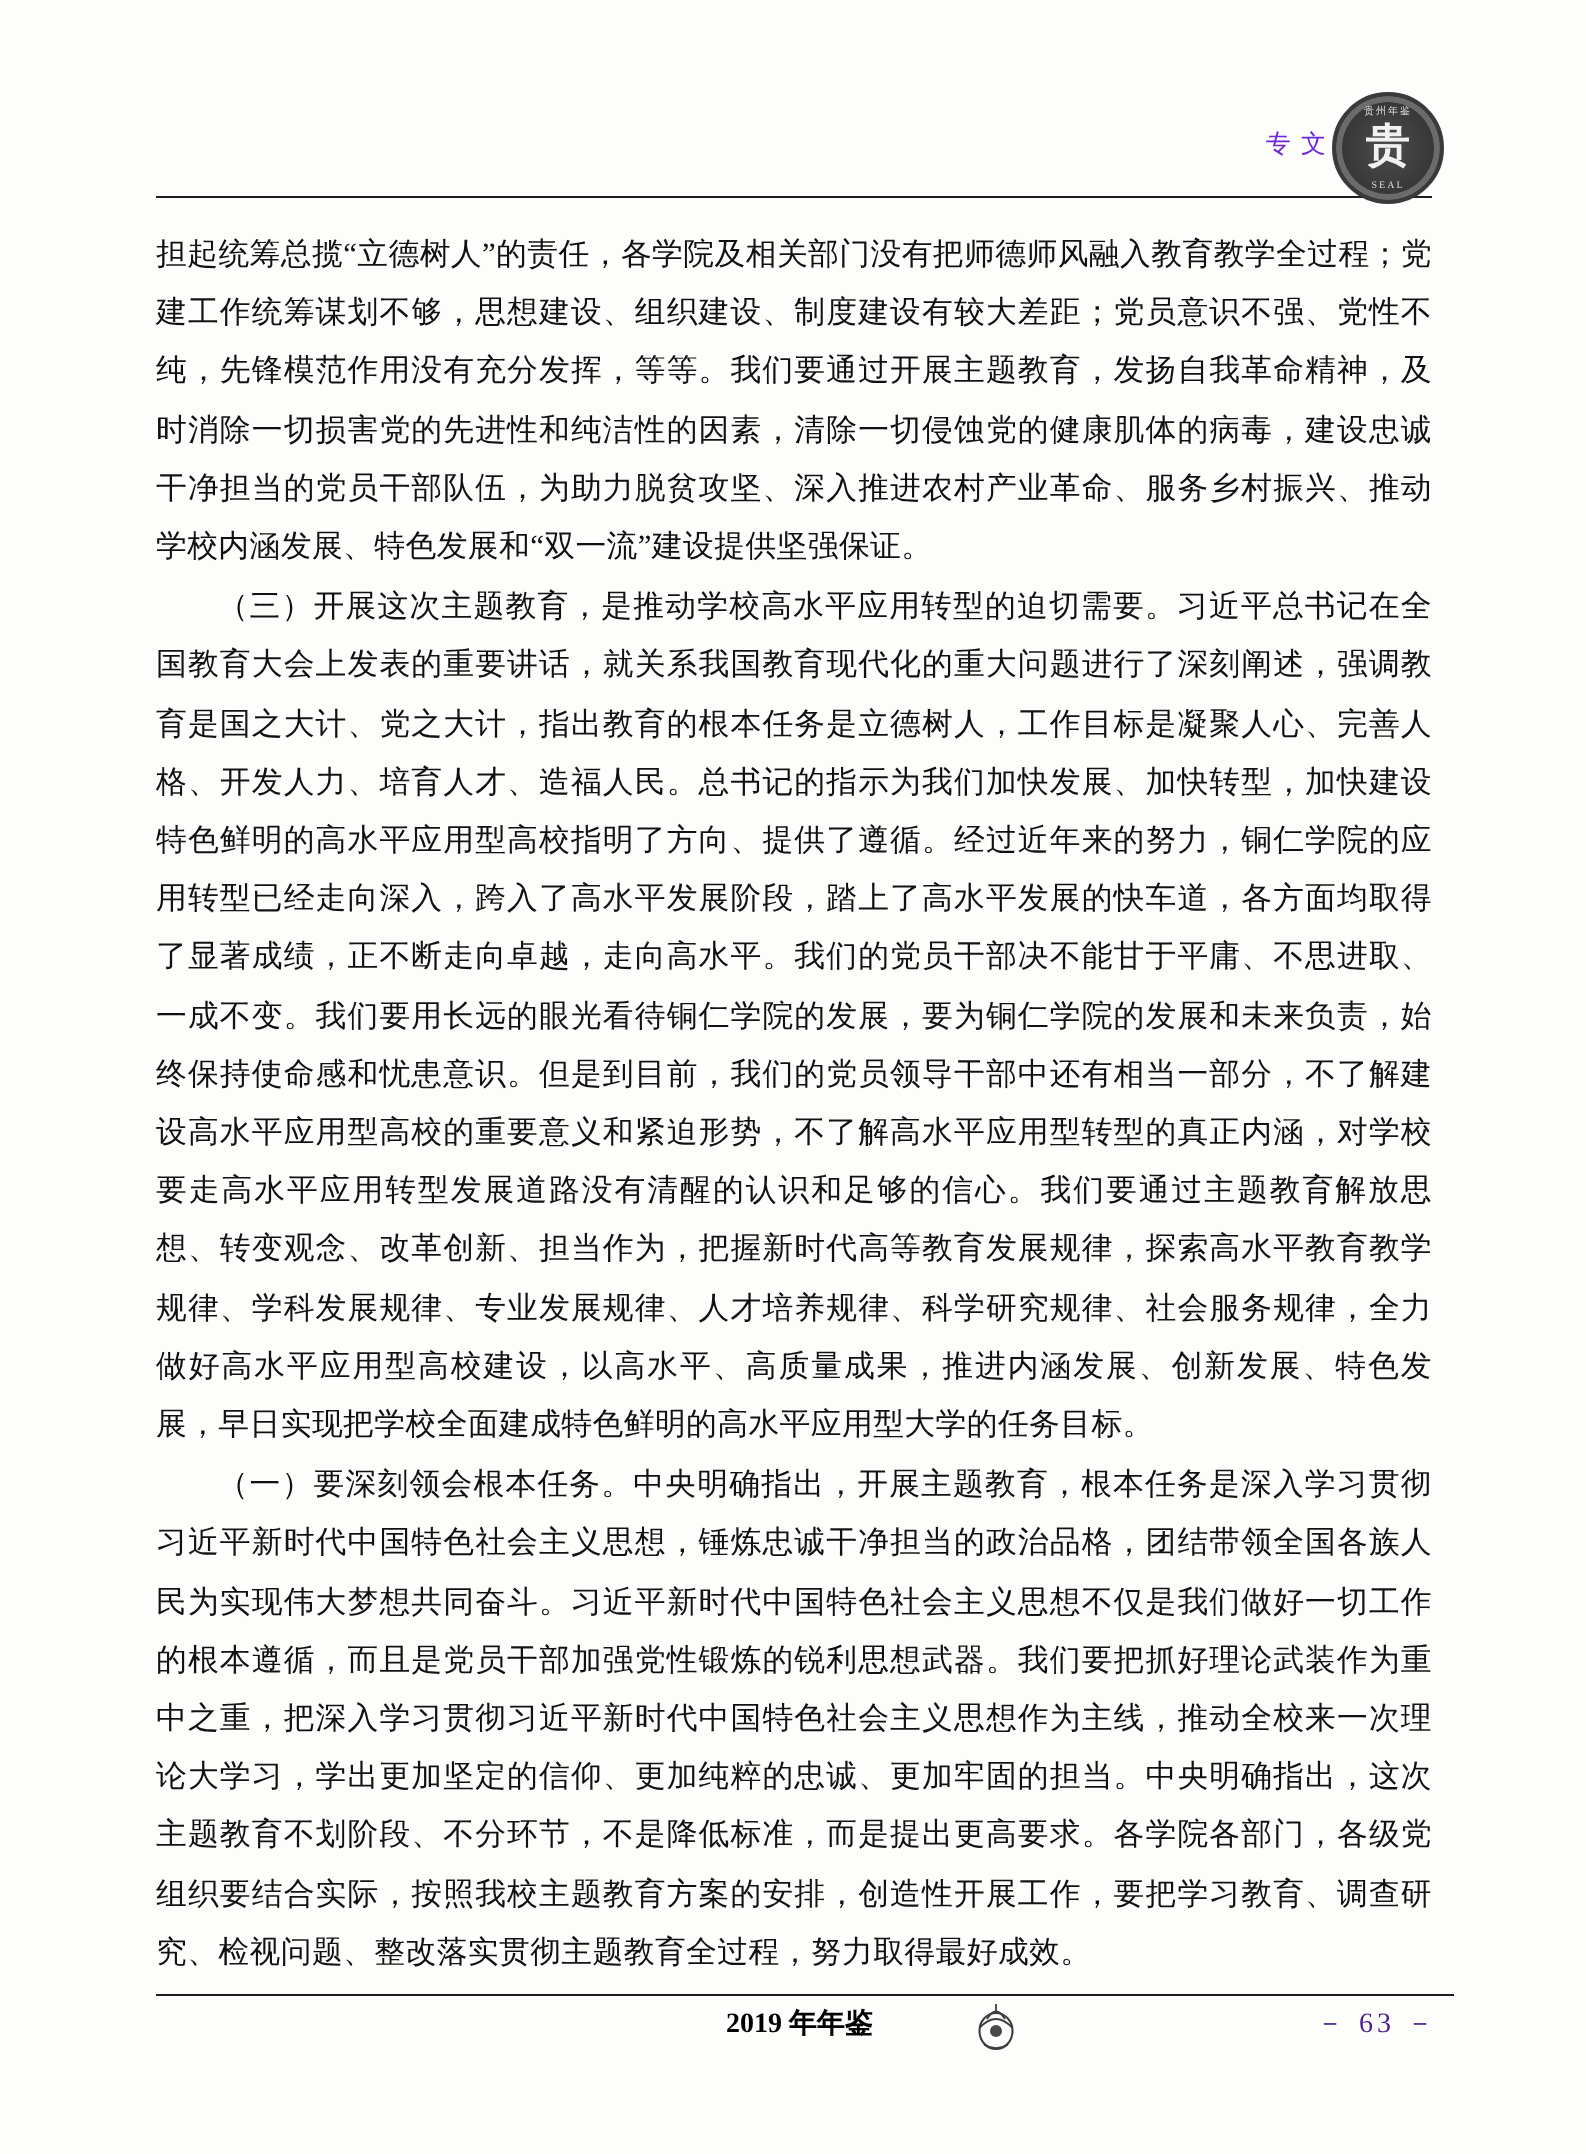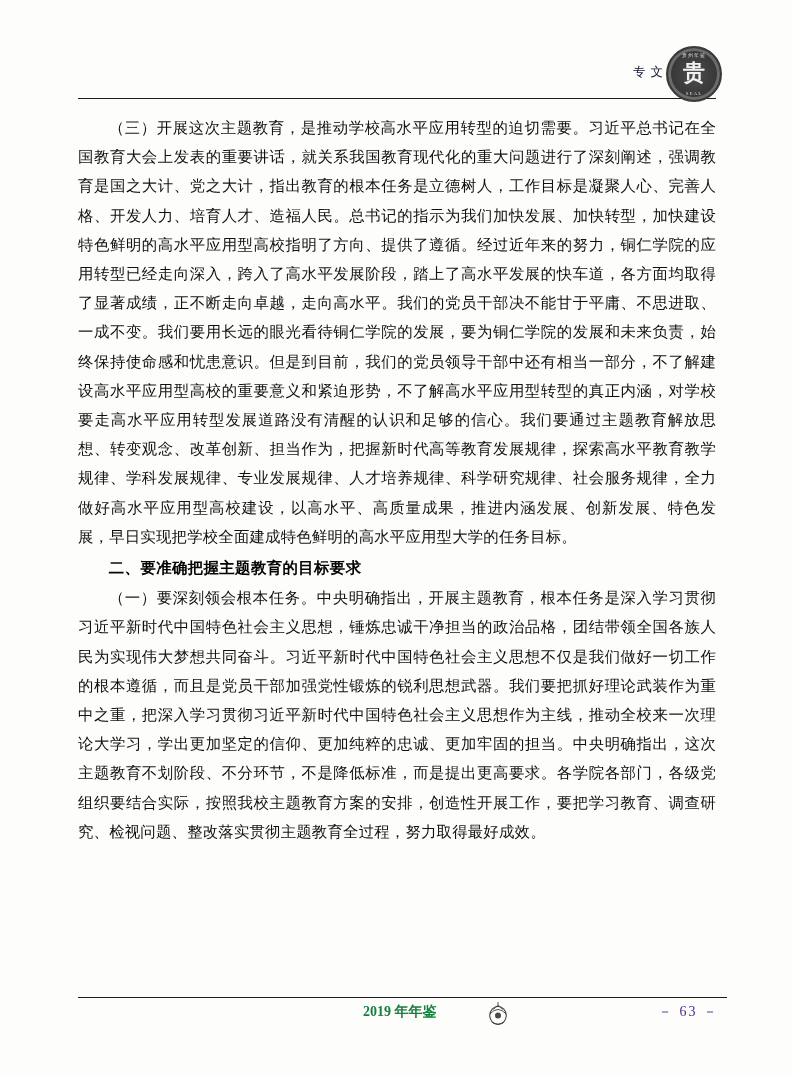--- a/index.html
+++ b/index.html
@@ -34,21 +34,21 @@
   
   .header {
     position: relative;
     height: 38px;
   }
   .header-label {
     position: absolute;
     right: 52px;
     top: 4px;
     font-size: 12.5px;
-    color: #0f172a;
+    color: #6d28d9;
     letter-spacing: 1px;
   }
   .header-seal {
     position: absolute;
     right: -6px;
     top: -14px;
     width: 52px;
     height: 52px;
     border-radius: 50%;
     background: radial-gradient(circle at 50% 50%, #4d4d4d 0%, #3a3a3a 55%, #2e2e2e 100%);
@@ -122,21 +122,21 @@
     left: 0;
     right: 0;
     top: 0;
     border-top: 1.1px solid #1d1d1d;
   }
   .footer-year {
     position: absolute;
     left: 285px;
     top: 6px;
     font-size: 14px;
-    color: #15803d;
+    color: #000000;
     font-weight: bold;
   }
   .footer-emblem {
     position: absolute;
     left: 405px;
     top: 2px;
     width: 30px;
     height: 30px;
     opacity: .92;
   }
@@ -161,22 +161,22 @@
       <div class="header-label">专 文</div>
       <div class="header-seal">
         <div class="seal-top">贵州年鉴</div>
         <div class="seal-glyph">贵</div>
         <div class="seal-bottom">SEAL</div>
       </div>
     </div>
 
     <hr class="rule">
 
+    <p class="body-para">担起统筹总揽“立德树人”的责任，各学院及相关部门没有把师德师风融入教育教学全过程；党建工作统筹谋划不够，思想建设、组织建设、制度建设有较大差距；党员意识不强、党性不纯，先锋模范作用没有充分发挥，等等。我们要通过开展主题教育，发扬自我革命精神，及时消除一切损害党的先进性和纯洁性的因素，清除一切侵蚀党的健康肌体的病毒，建设忠诚干净担当的党员干部队伍，为助力脱贫攻坚、深入推进农村产业革命、服务乡村振兴、推动学校内涵发展、特色发展和“双一流”建设提供坚强保证。</p>
     <p class="body-para indent">（三）开展这次主题教育，是推动学校高水平应用转型的迫切需要。习近平总书记在全国教育大会上发表的重要讲话，就关系我国教育现代化的重大问题进行了深刻阐述，强调教育是国之大计、党之大计，指出教育的根本任务是立德树人，工作目标是凝聚人心、完善人格、开发人力、培育人才、造福人民。总书记的指示为我们加快发展、加快转型，加快建设特色鲜明的高水平应用型高校指明了方向、提供了遵循。经过近年来的努力，铜仁学院的应用转型已经走向深入，跨入了高水平发展阶段，踏上了高水平发展的快车道，各方面均取得了显著成绩，正不断走向卓越，走向高水平。我们的党员干部决不能甘于平庸、不思进取、一成不变。我们要用长远的眼光看待铜仁学院的发展，要为铜仁学院的发展和未来负责，始终保持使命感和忧患意识。但是到目前，我们的党员领导干部中还有相当一部分，不了解建设高水平应用型高校的重要意义和紧迫形势，不了解高水平应用型转型的真正内涵，对学校要走高水平应用转型发展道路没有清醒的认识和足够的信心。我们要通过主题教育解放思想、转变观念、改革创新、担当作为，把握新时代高等教育发展规律，探索高水平教育教学规律、学科发展规律、专业发展规律、人才培养规律、科学研究规律、社会服务规律，全力做好高水平应用型高校建设，以高水平、高质量成果，推进内涵发展、创新发展、特色发展，早日实现把学校全面建成特色鲜明的高水平应用型大学的任务目标。</p>
-    <p class="section-head">二、要准确把握主题教育的目标要求</p>
     <p class="body-para indent">（一）要深刻领会根本任务。中央明确指出，开展主题教育，根本任务是深入学习贯彻习近平新时代中国特色社会主义思想，锤炼忠诚干净担当的政治品格，团结带领全国各族人民为实现伟大梦想共同奋斗。习近平新时代中国特色社会主义思想不仅是我们做好一切工作的根本遵循，而且是党员干部加强党性锻炼的锐利思想武器。我们要把抓好理论武装作为重中之重，把深入学习贯彻习近平新时代中国特色社会主义思想作为主线，推动全校来一次理论大学习，学出更加坚定的信仰、更加纯粹的忠诚、更加牢固的担当。中央明确指出，这次主题教育不划阶段、不分环节，不是降低标准，而是提出更高要求。各学院各部门，各级党组织要结合实际，按照我校主题教育方案的安排，创造性开展工作，要把学习教育、调查研究、检视问题、整改落实贯彻主题教育全过程，努力取得最好成效。</p>
   </div>
 
   <div class="footer">
     <div class="footer-rule"></div>
     <div class="footer-year">2019 年年鉴</div>
     <svg class="footer-emblem" viewBox="0 0 40 40">
       <ellipse cx="20" cy="22" rx="11" ry="12" fill="none" stroke="#2d2d2d" stroke-width="1.4"></ellipse>
       <path d="M9 20 Q20 8 31 20" fill="none" stroke="#2d2d2d" stroke-width="1.2"></path>
       <path d="M14 14 Q20 4 26 14" fill="none" stroke="#2d2d2d" stroke-width="1.2"></path>

